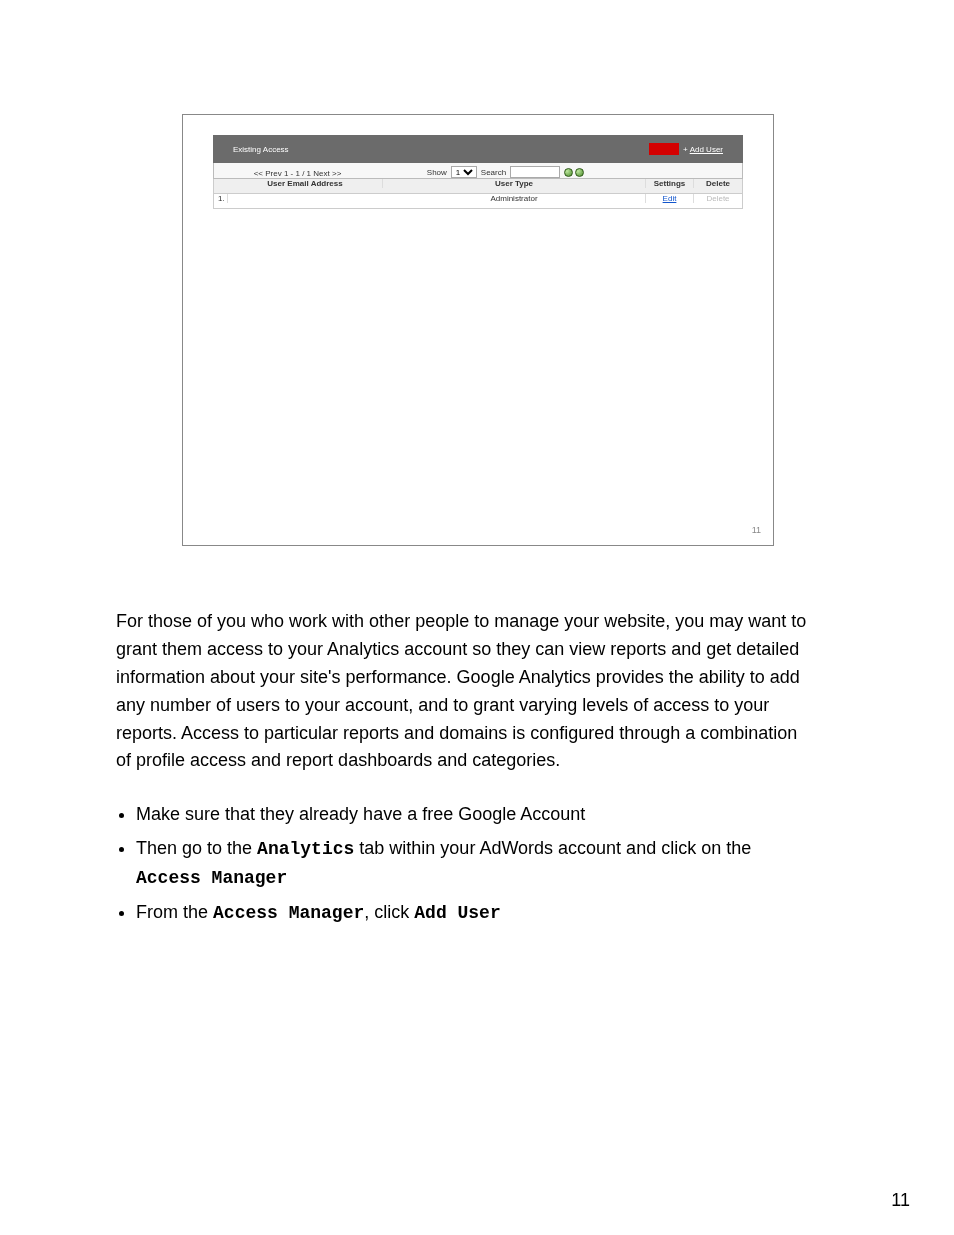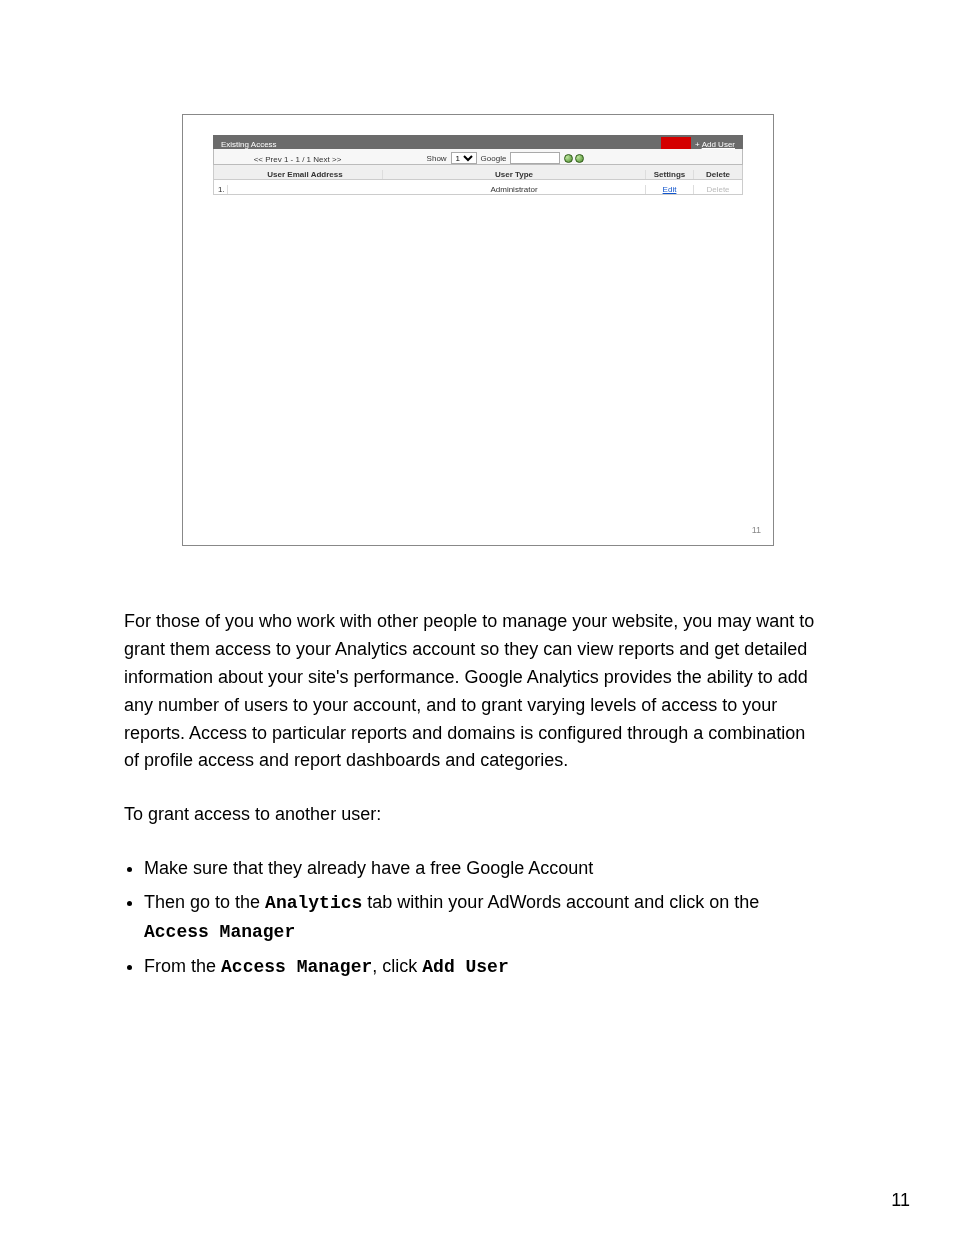--- a/index.html
+++ b/index.html
@@ -28,25 +28,25 @@
     margin-bottom: 28px;
     margin-left: 6px;
   }
   
   .panel {
     font-size: 8px;
     color: #333;
   }
   .panel-header {
     display: flex;
-    align-items: flex-end;
+    align-items: center;
     background: #6b6b6b;
     color: #fff;
-    height: 14px;
-    padding: 0 8px;
+    height: 28px;
+    padding: 0 20px;
   }
   .panel-header .title { flex: 0 0 auto; }
   .panel-header .spacer { flex: 1; }
   .panel-header .redblock {
     width: 30px; height: 12px; background: #d40000; margin-right: 4px;
   }
   .panel-header .plus { margin-right: 2px; }
   .panel-header .adduser { text-decoration: underline; cursor: pointer; }
   .toolbar {
     display: flex;
@@ -83,42 +83,42 @@
     width: 9px; height: 9px; border-radius: 50%;
     background: radial-gradient(circle at 30% 30%, #bfe8a0, #4a8a2a);
     border: 1px solid #2e5a18;
   }
   .toolbar .right-pad { width: 100px; }
   .grid-head, .grid-row {
     display: flex;
     border: 1px solid #ccc;
     border-top: none;
     height: 15px;
-    align-items: flex-end;
+    align-items: flex-start;
   }
   .grid-head { background: #efefef; font-weight: bold; }
   .cell { padding: 0 4px; border-right: 1px solid #ddd; }
   .c-num { width: 14px; text-align: center; }
   .c-email { width: 155px; text-align: center; }
   .c-type { flex: 1; text-align: center; }
   .c-set { width: 48px; text-align: center; }
   .c-del { width: 48px; text-align: center; border-right: none; }
   .grid-row .edit-link { color: #1155cc; text-decoration: underline; cursor: pointer; }
   .grid-row .del-dis { color: #bbb; }
   .slide-pagenum {
     position: absolute;
     right: 12px;
     bottom: 10px;
     font-size: 9px;
     color: #888;
   }
   
   .doc-body {
     position: absolute;
-    left: 124px;
+    left: 116px;
     top: 608px;
     width: 700px;
     font-size: 18px;
     line-height: 1.55;
     color: #000;
   }
   .doc-body p { margin-bottom: 26px; }
   .doc-body ul { list-style: disc; margin-left: 20px; }
   .doc-body li { margin-bottom: 6px; }
   .doc-body b { font-weight: bold; font-family: Liberation Mono, monospace; }
@@ -148,21 +148,21 @@
       <div class="pager-wrap">
         <a>&lt;&lt; Prev</a>
         <span>1 - 1 / 1</span>
         <a>Next &gt;&gt;</a>
       </div>
       <div class="showgroup">
         <span>Show</span>
         <select>
           <option>10</option>
         </select>
-        <span>Google</span>
+        <span>Search</span>
         <input type="text" style="">
         <span class="icons">
           <span class="circle"></span>
           <span class="circle"></span>
         </span>
       </div>
       <div class="right-pad"></div>
     </div>
 
     <div class="grid-head">
@@ -180,21 +180,20 @@
       <div class="cell c-set"><span class="edit-link">Edit</span></div>
       <div class="cell c-del"><span class="del-dis">Delete</span></div>
     </div>
   </div>
 
   <div class="slide-pagenum">11</div>
 </div>
 
 <div class="doc-body">
   <p>For those of you who work with other people to manage your website, you may want to grant them access to your Analytics account so they can view reports and get detailed information about your site's performance. Google Analytics provides the ability to add any number of users to your account, and to grant varying levels of access to your reports. Access to particular reports and domains is configured through a combination of profile access and report dashboards and categories.</p>
-  <p>To grant access to another user:</p>
   <ul>
     <li>Make sure that they already have a free Google Account</li>
     <li>
       <span>Then go to the </span><b>Analytics</b><span> tab within your AdWords account and click on the </span><b>Access Manager</b>
     </li>
     <li>
       <span>From the </span><b>Access Manager</b><span>, click </span><b>Add User</b>
     </li>
   </ul>
 </div>

